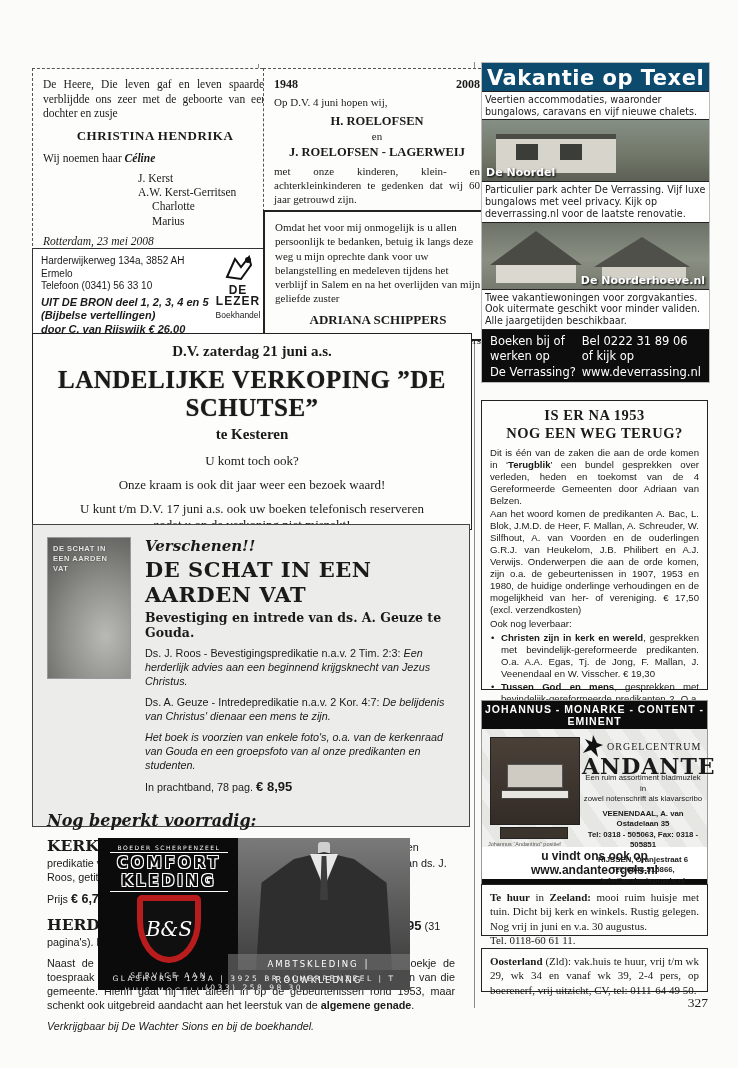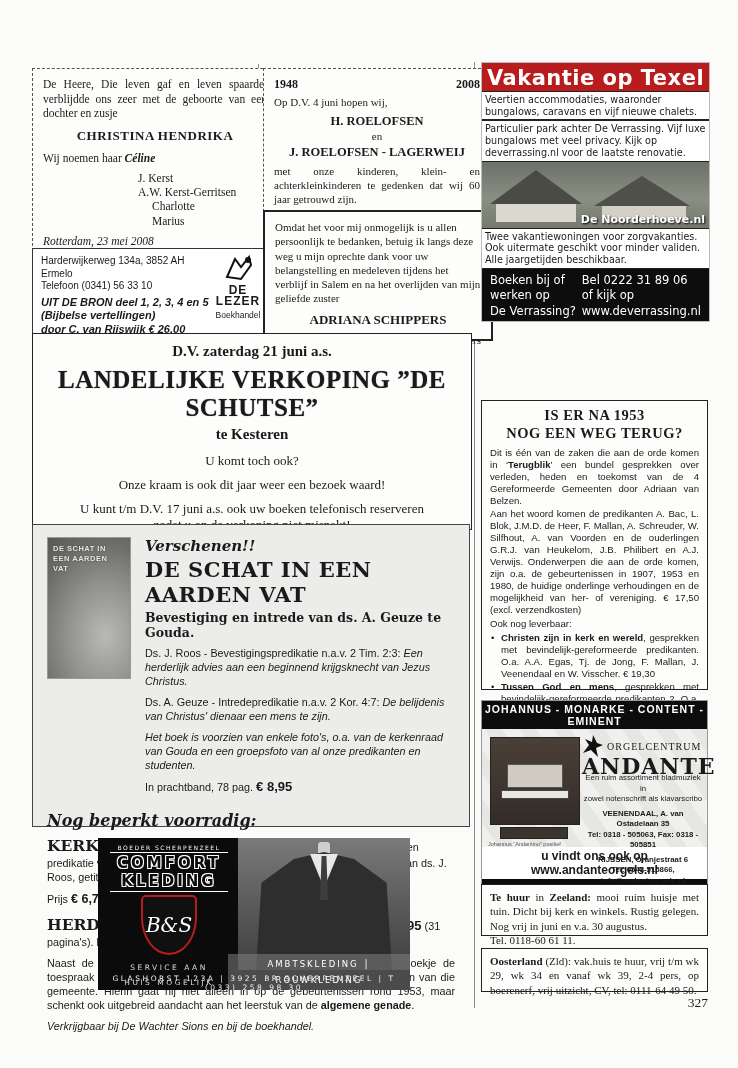--- a/index.html
+++ b/index.html
@@ -36,27 +36,27 @@
   .schattext .sub{font-weight:bold;font-size:12.5px;margin-bottom:6px;}
   .schattext p{font-size:10.8px;line-height:1.3;margin:0 0 7px;}
   .voorr .h{font-weight:bold;font-style:italic;font-size:16px;margin:8px 0 6px;}
   .voorr p{font-size:10.8px;line-height:1.3;margin:0 0 7px;}
   .voorr .bt{font-weight:bold;font-size:15.5px;}
   
   .comfort{background:#0b0b0b;color:#fff;font-family:"DejaVu Sans",sans-serif;overflow:hidden;}
   .outline{color:#0b0b0b;font-weight:bold;letter-spacing:3px;
      text-shadow:-1px -1px 0 #fff,1px -1px 0 #fff,-1px 1px 0 #fff,1px 1px 0 #fff;}
   .spaced{letter-spacing:2.5px;}
-  .shield{width:52px;height:56px;border:2px solid #b91c1c;border-radius:5px 5px 50% 50%/5px 5px 62% 62%;
+  .shield{width:52px;height:56px;border:6px solid #b91c1c;border-radius:5px 5px 50% 50%/5px 5px 62% 62%;
      background:#101010;display:flex;align-items:center;justify-content:center;margin:3px auto 0;}
   .suit{background:linear-gradient(180deg,#7a7a7a,#555 60%,#3f3f3f);position:relative;overflow:hidden;}
   .catband{background:rgba(130,130,130,.55);color:#fff;text-align:center;font-size:8.5px;letter-spacing:2px;line-height:1.9;margin-top:28px;}
   
   .texel{background:#fff;border:1px solid #bbb;font-family:"DejaVu Sans",sans-serif;}
-  .texelhead{background:#b91c1c;color:#fff;font-weight:bold;font-size:21px;text-align:center;letter-spacing:.5px;padding-top:3px;height:25px;}
+  .texelhead{background:#0c4a6e;color:#fff;font-weight:bold;font-size:21px;text-align:center;letter-spacing:.5px;padding-top:3px;height:25px;}
   .tphoto{position:relative;}
   .plabel{position:absolute;bottom:2px;left:4px;color:#fff;font-weight:bold;font-size:11px;text-shadow:1px 1px 2px #000;}
   .ptext{font-size:9.6px;line-height:1.22;padding:2px 3px;border-top:1px solid #222;border-bottom:1px solid #222;}
   .tcontact{background:#0d0d0d;color:#fff;display:flex;justify-content:space-between;padding:4px 8px 2px;font-size:11.5px;line-height:1.35;}
   
   .terug{border:1.5px solid #222;background:#fdfdfc;padding:6px 8px;font-family:"Liberation Sans",sans-serif;font-size:9.6px;line-height:1.24;}
   .terug .tt{font-family:"Liberation Serif",serif;text-align:center;font-weight:bold;font-size:14.5px;letter-spacing:.5px;}
   .terug p{margin:0 0 2px;text-align:justify;}
   .terug ul{margin:2px 0;padding-left:11px;list-style:none;}
   .terug li{text-align:justify;position:relative;margin-bottom:1px;}
@@ -214,20 +214,25 @@
     <div class="abs catband" style="left:130px;top:88px;width:182px;height:40px;padding-top:2px;box-sizing:border-box;">
       <div>AMBTSKLEDING │ ROUWKLEDING</div>
       <div>KOORKLEDING │ ZAKELIJKE KLEDING</div>
     </div>
     <div class="abs spaced" style="left:0;top:136px;width:312px;text-align:center;font-size:7.5px;color:#eee;">GLASHORST 123A | 3925 BR SCHERPENZEEL | T (033) 258 98 30</div>
   </div>
 
   <div class="abs texel" style="left:481px;top:62px;width:227px;">
     <div class="texelhead">Vakantie op Texel</div>
     <div class="ptext">Veertien accommodaties, waaronder bungalows, caravans en vijf nieuwe chalets.</div>
+    <div class="tphoto" style="height:61px;background:linear-gradient(180deg,#868f85 0%,#707768 60%,#5c5f55 100%);">
+      <div class="abs" style="left:14px;top:14px;width:120px;height:34px;background:#d6d4cb;border-top:5px solid #4c4c46;"></div>
+      <div class="abs" style="left:34px;top:24px;width:22px;height:16px;background:#3a3d38;box-shadow:44px 0 0 #3a3d38;"></div>
+      <div class="plabel">De Noordel</div>
+    </div>
     <div class="ptext">Particulier park achter De Verrassing. Vijf luxe bungalows met veel privacy. Kijk op deverrassing.nl voor de laatste renovatie.</div>
     <div class="tphoto" style="height:66px;background:linear-gradient(180deg,#6c7268 0%,#898f82 55%,#767a6e 100%);">
       <div class="abs" style="left:8px;top:8px;width:0;height:0;border-left:46px solid transparent;border-right:46px solid transparent;border-bottom:34px solid #4b4b45;"></div>
       <div class="abs" style="left:14px;top:42px;width:80px;height:18px;background:#dad8cf;"></div>
       <div class="abs" style="left:112px;top:14px;width:0;height:0;border-left:48px solid transparent;border-right:48px solid transparent;border-bottom:30px solid #50504a;"></div>
       <div class="abs" style="left:120px;top:44px;width:84px;height:16px;background:#d2d0c7;"></div>
       <div class="plabel" style="left:auto;right:4px;">De Noorderhoeve.nl</div>
     </div>
     <div class="ptext">Twee vakantiewoningen voor zorgvakanties. Ook uitermate geschikt voor minder validen. Alle jaargetijden beschikbaar.</div>
     <div class="tcontact">

